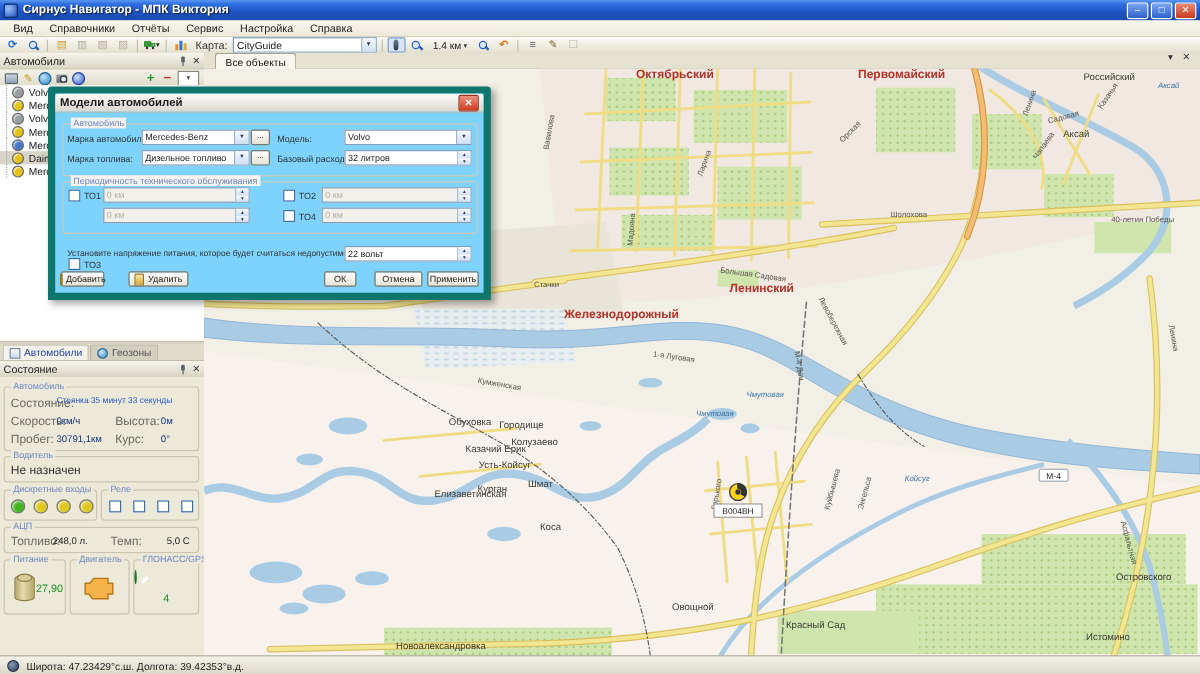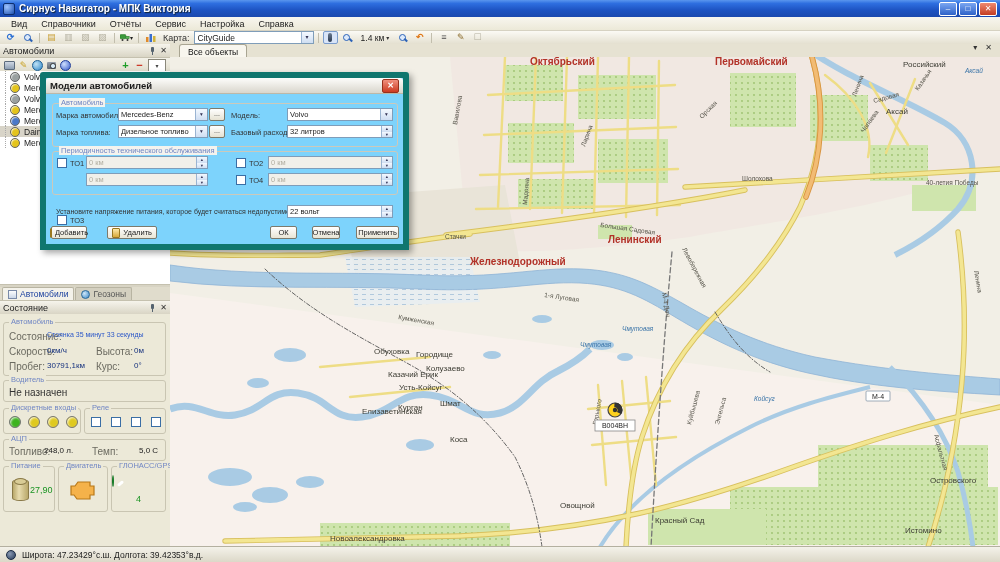--- a/index.html
+++ b/index.html
@@ -636,21 +636,21 @@
         <span class="micon"></span>
         <span>Добавить</span>
       </span>
     <span class="btn" style="left:61px;top:148px;width:50px;">
         <span class="micon"></span>
         <span>Удалить</span>
       </span>
     <span class="btn" style="left:224px;top:148px;width:27px;">
         <span>ОК</span>
       </span>
-    <span class="btn" style="left:266px;top:148px;width:28px;">
+    <span class="btn" style="left:266px;top:148px;width:40px;">
         <span>Отмена</span>
       </span>
     <span class="btn" style="left:310px;top:148px;width:43px;">
         <span>Применить</span>
       </span>
   </div>
 
   <div class="statusbar">
     <span class="st-ico"></span>
     <span class="st-text">Широта: 47.23429°с.ш. Долгота: 39.42353°в.д.</span>

